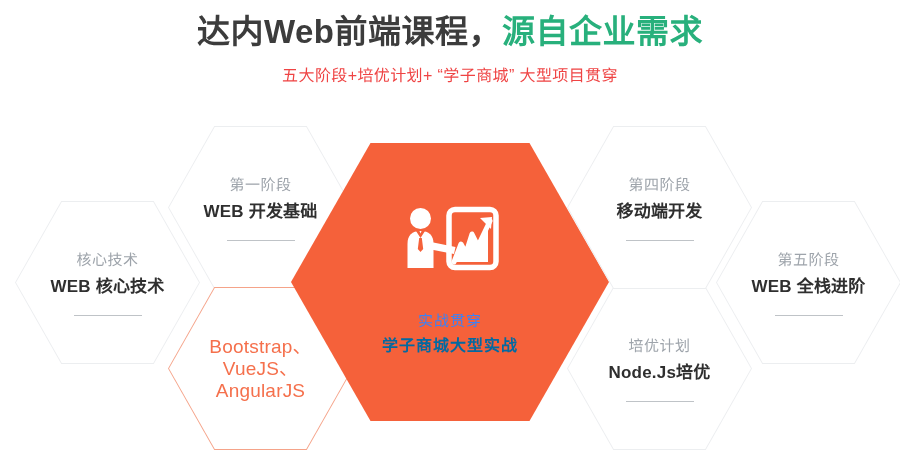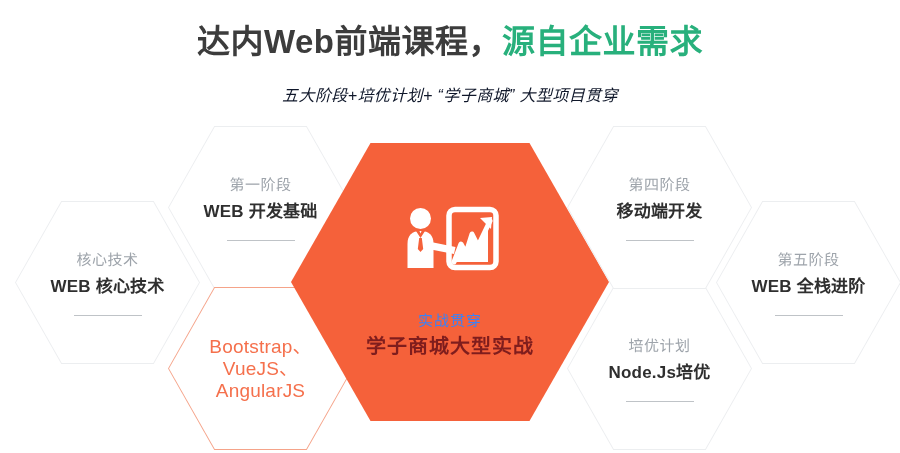--- a/index.html
+++ b/index.html
@@ -25,42 +25,41 @@
 
   
   .header {
     position: absolute;
     left: 0;
     top: 0;
     width: 900px;
     text-align: center;
   }
   .main-title {
-    margin: 10px;
+    margin: 0;
     padding-top: 10px;
     font-size: 33px;
     line-height: 44px;
     font-weight: 700;
     letter-spacing: 0.5px;
     color: #3c3c3c;
     white-space: nowrap;
   }
   .main-title .accent {
     color: #28b07c;
   }
   .sub-title {
     margin: 0;
     padding-top: 11px;
     font-size: 16px;
     line-height: 22px;
     font-weight: 400;
-    color: #0f172a;
+    color: #ef4444;
     letter-spacing: 0.4px;
     white-space: nowrap;
-    font-style: italic;
   }
 
   
   .hex-field {
     position: absolute;
     left: 0;
     top: 0;
     width: 900px;
     height: 453px;
   }
@@ -136,24 +135,24 @@
     margin-bottom: 26px;
   }
   .center-kicker {
     font-size: 15px;
     line-height: 21px;
     font-weight: 400;
     color: #3b82f6;
     letter-spacing: 1px;
   }
   .center-title {
-    font-size: 20px;
+    font-size: 16px;
     line-height: 28px;
     font-weight: 700;
-    color: #7f1d1d;
+    color: #0369a1;
     letter-spacing: 1px;
     margin-top: 1px;
   }
 
   
   #hex-stage2 { left: 15px;  top: 201px; width: 185px; height: 163px; }
   #hex-stage1 { left: 168px; top: 126px; width: 185px; height: 163px; }
   #hex-tech   { left: 168px; top: 287px; width: 185px; height: 163px; }
   #hex-center { left: 291px; top: 143px; width: 318px; height: 278px; }
   #hex-stage4 { left: 567px; top: 126px; width: 185px; height: 163px; }

